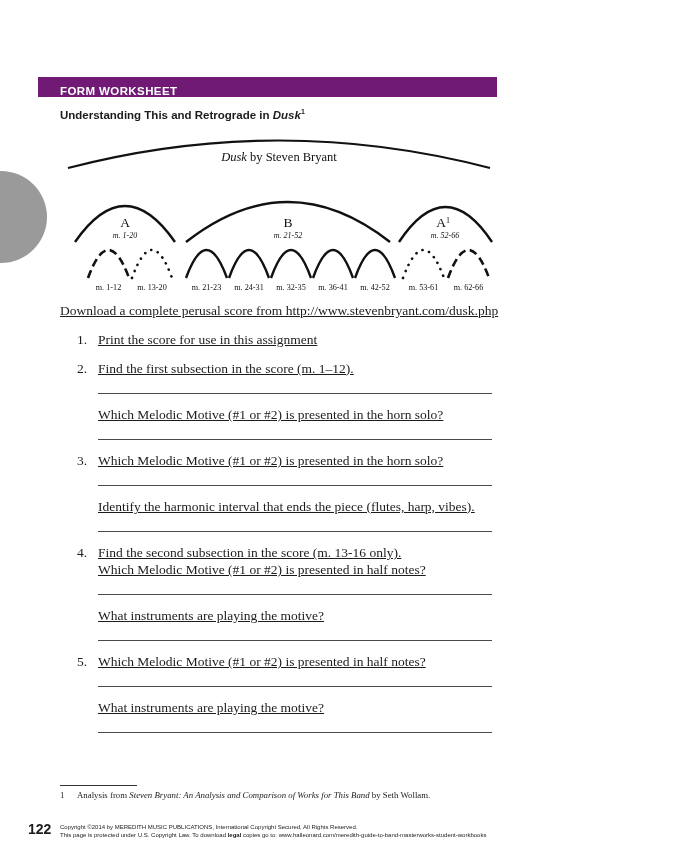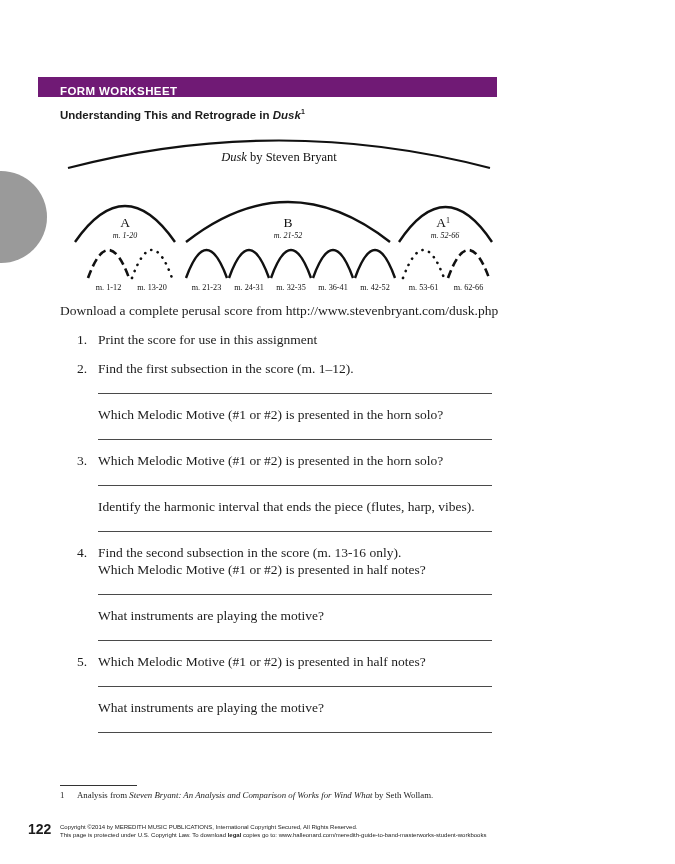--- a/index.html
+++ b/index.html
@@ -26,21 +26,21 @@
   .title .it{font-style:italic;}
   .title sup{font-size:7px;}
   .diagram{position:absolute;left:0;top:130px;}
   .diagram path{fill:none;stroke:#111;}
   .arc-main{stroke-width:2.2px;}
   .arc-section{stroke-width:2.4px;}
   .arc-solid{stroke-width:2.4px;}
   .arc-dashed{stroke-width:2.6px;stroke-dasharray:8 4.5;}
   .arc-dotted{stroke-width:2.6px;stroke-dasharray:0.2 6.8;stroke-linecap:round;}
   .svg-serif{font-family:"Liberation Serif", serif;fill:#111;}
-  .body-block{position:absolute;left:60px;top:302px;width:440px;}
+  .body-block{position:absolute;left:60px;top:302px;width:440px;text-decoration:underline;}
   .intro{font-size:13.5px;line-height:17px;}
   .question{position:relative;padding-left:38px;margin-top:12px;}
   .q-num{position:absolute;left:17px;top:0;width:16px;font-size:13.5px;line-height:17px;}
   .q-text{font-size:13.5px;line-height:17px;}
   .answer-line{height:0;border-bottom:1.2px solid #4a4a4a;width:394px;margin:16px 0 12px 0;}
   .footnote-rule{position:absolute;left:60px;top:785px;width:77px;border-top:1.2px solid #333;}
   .footnote{position:absolute;left:60px;top:790px;width:480px;font-size:8.8px;}
   .footnote .fn-num{display:inline-block;width:17px;}
   .footnote .it{font-style:italic;}
   .page-num{
@@ -137,20 +137,20 @@
         <div class="q-text">Which Melodic Motive (#1 or #2) is presented in half notes?</div>
         <div class="answer-line"></div>
         <div class="q-text">What instruments are playing the motive?</div>
         <div class="answer-line"></div>
       </div>
     </div>
 </div>
 
 <div class="footnote-rule"></div>
 <div class="footnote">
-  <span class="fn-num">1</span><span>Analysis from </span><span class="it">Steven Bryant: An Analysis and Comparison of Works for Wind What</span><span> by Seth Wollam.</span>
+  <span class="fn-num">1</span><span>Analysis from </span><span class="it">Steven Bryant: An Analysis and Comparison of Works for This Band</span><span> by Seth Wollam.</span>
 </div>
 
 <div class="page-num">122</div>
 <div class="copyright">
   <div>Copyright ©2014 by MEREDITH MUSIC PUBLICATIONS, International Copyright Secured, All Rights Reserved.</div>
   <div><span>This page is protected under U.S. Copyright Law. To download </span><b>legal</b><span> copies go to: www.halleonard.com/meredith-guide-to-band-masterworks-student-workbooks</span></div>
 </div>
 
 </body></html>

